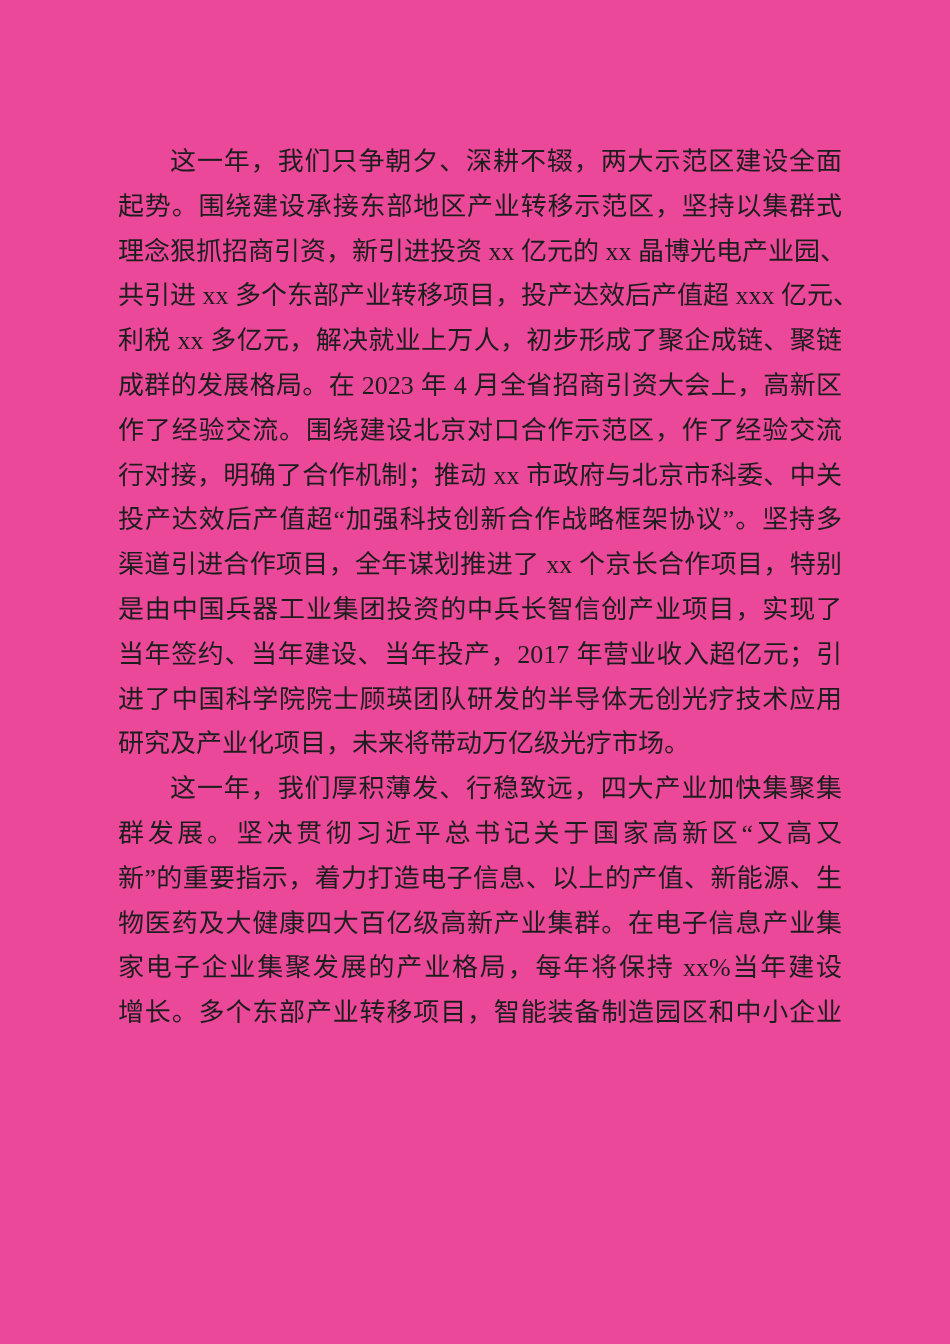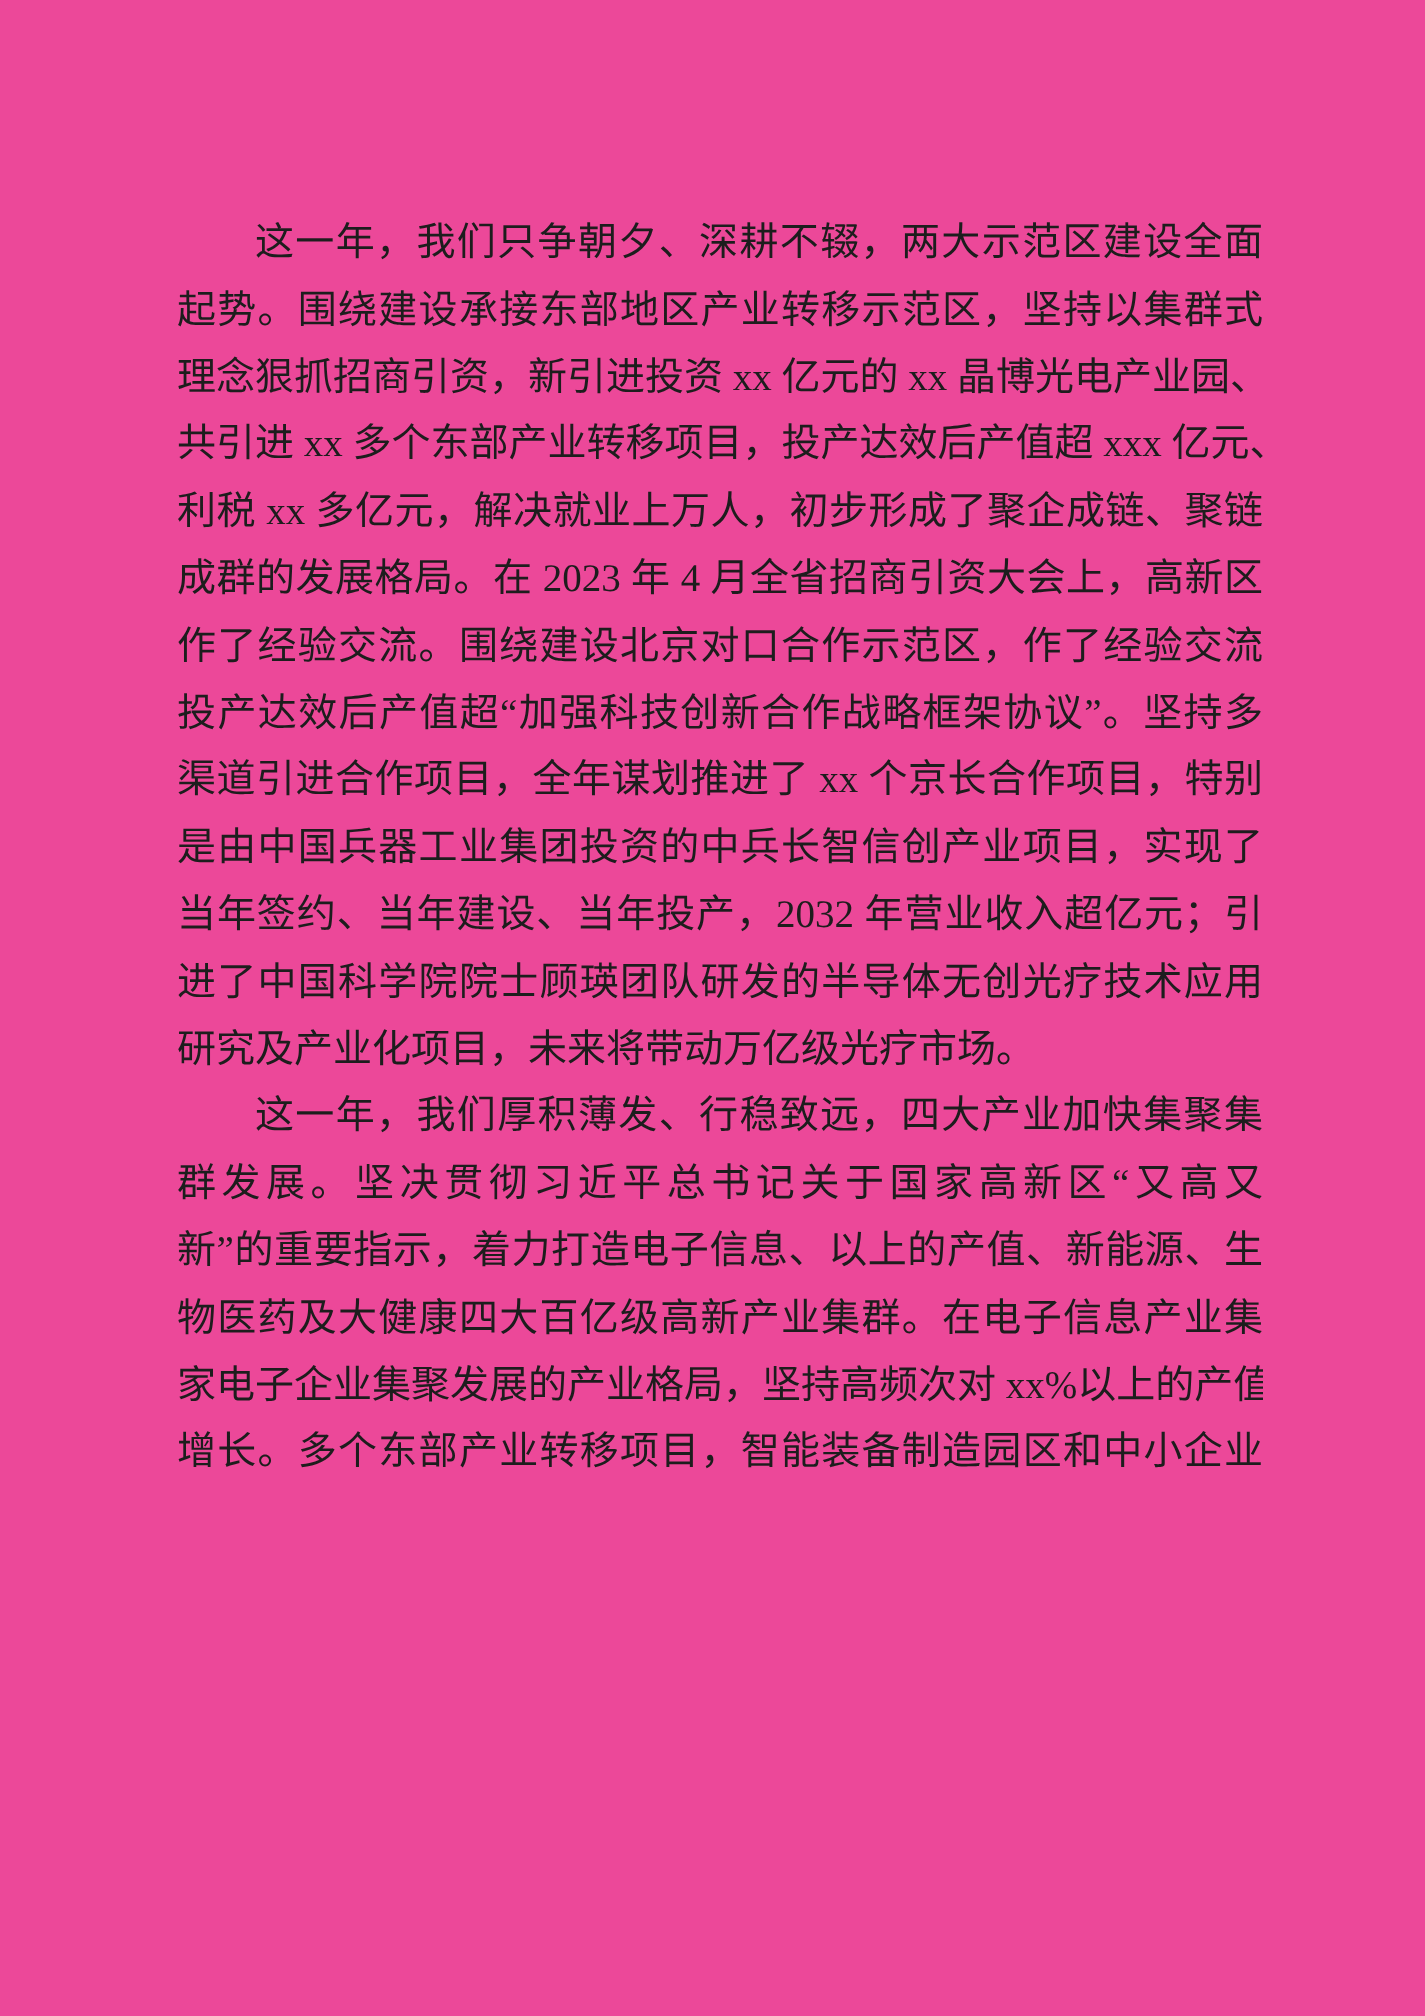--- a/index.html
+++ b/index.html
@@ -49,26 +49,27 @@
 
 <div class="page">
   <div class="content">
       <div class="line indent">这一年，我们只争朝夕、深耕不辍，两大示范区建设全面</div>
       <div class="line">起势。围绕建设承接东部地区产业转移示范区，坚持以集群式</div>
       <div class="line">理念狠抓招商引资，新引进投资 xx 亿元的 xx 晶博光电产业园、</div>
       <div class="line">共引进 xx 多个东部产业转移项目，投产达效后产值超 xxx 亿元、</div>
       <div class="line">利税 xx 多亿元，解决就业上万人，初步形成了聚企成链、聚链</div>
       <div class="line">成群的发展格局。在 2023 年 4 月全省招商引资大会上，高新区</div>
       <div class="line">作了经验交流。围绕建设北京对口合作示范区，作了经验交流</div>
+      <div class="line">行对接，明确了合作机制；推动 xx 市政府与北京市科委、中关</div>
       <div class="line">投产达效后产值超“加强科技创新合作战略框架协议”。坚持多</div>
       <div class="line">渠道引进合作项目，全年谋划推进了 xx 个京长合作项目，特别</div>
       <div class="line">是由中国兵器工业集团投资的中兵长智信创产业项目，实现了</div>
-      <div class="line">当年签约、当年建设、当年投产，2032 年营业收入超亿元；引</div>
+      <div class="line">当年签约、当年建设、当年投产，2017 年营业收入超亿元；引</div>
       <div class="line">进了中国科学院院士顾瑛团队研发的半导体无创光疗技术应用</div>
       <div class="line para-end">研究及产业化项目，未来将带动万亿级光疗市场。</div>
       <div class="line indent">这一年，我们厚积薄发、行稳致远，四大产业加快集聚集</div>
       <div class="line">群发展。坚决贯彻习近平总书记关于国家高新区“又高又</div>
       <div class="line">新”的重要指示，着力打造电子信息、以上的产值、新能源、生</div>
       <div class="line">物医药及大健康四大百亿级高新产业集群。在电子信息产业集</div>
-      <div class="line">家电子企业集聚发展的产业格局，坚持高频次对 xx%以上的产值</div>
+      <div class="line">家电子企业集聚发展的产业格局，每年将保持 xx%当年建设</div>
       <div class="line">增长。多个东部产业转移项目，智能装备制造园区和中小企业</div>
     </div>
 </div>
 
 </body></html>

